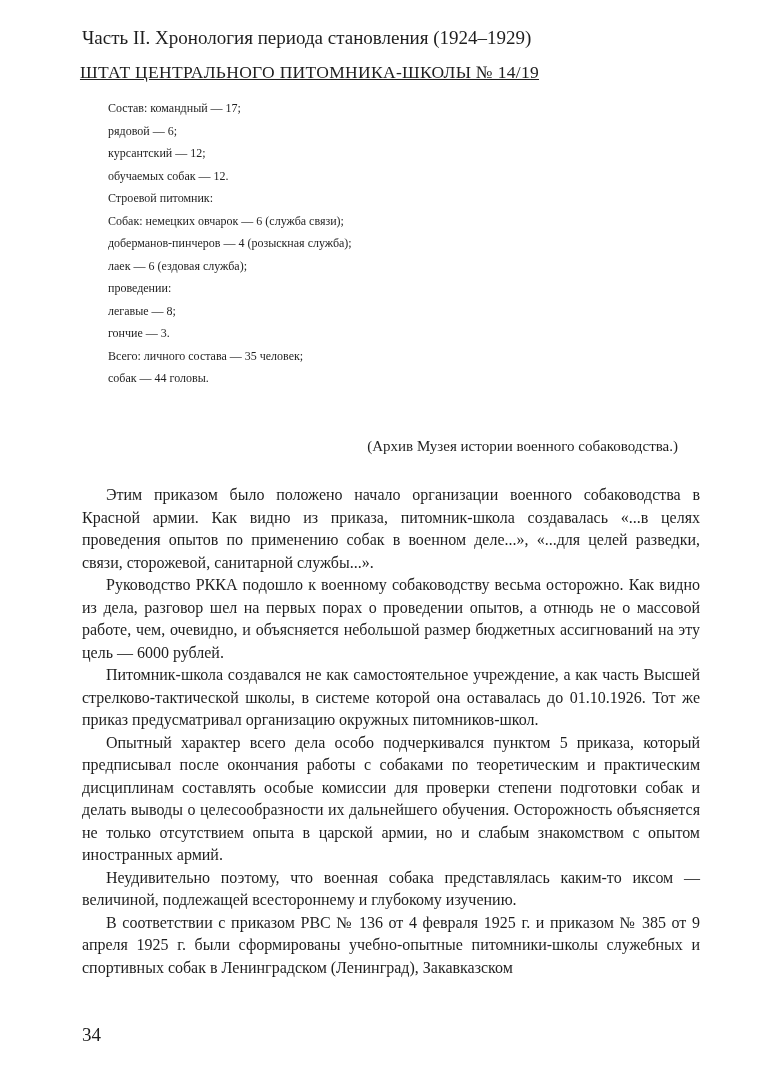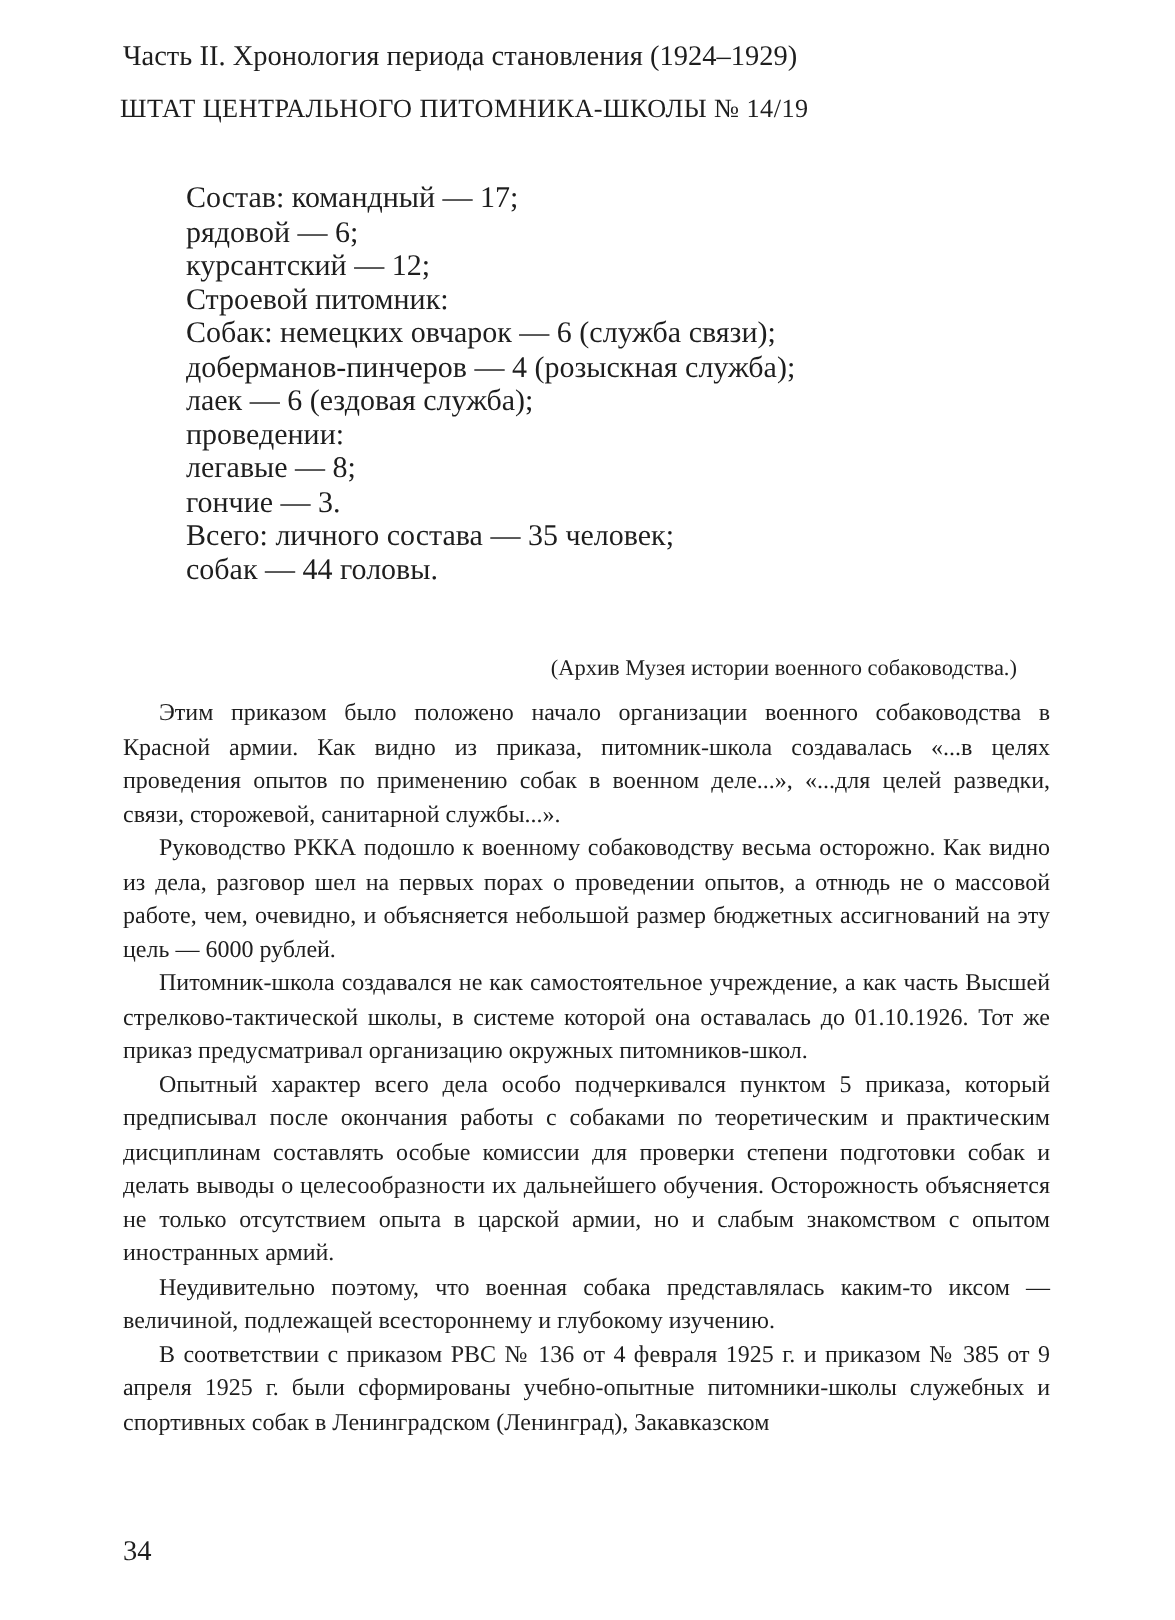--- a/index.html
+++ b/index.html
@@ -7,51 +7,52 @@
     width: 783px; height: 1080px; position: relative; overflow: hidden;
     font-family: "Liberation Serif", "DejaVu Serif", serif;
     color: #1e1e1e;
   }
   .running-head {
     position: absolute; left: 82px; top: 27px;
     font-size: 19px; letter-spacing: 0px;
   }
   .title {
     position: absolute; left: 0; width: 619px; top: 62px;
-    text-align: center; font-size: 17.5px; letter-spacing: 0.3px;
+    text-align: center; font-size: 17.5px; letter-spacing: 0.3px; text-decoration: underline;
   }
   .staff-list {
-    position: absolute; left: 124px; top: 97px;
-    font-size: 20px; line-height: 22.5px; margin-top: 24px;
+    position: absolute; left: 108px; top: 97px;
+    font-size: 12px; line-height: 22.5px;
   }
   .staff-list div { white-space: nowrap; }
   .source-note {
     position: absolute; right: 105px; top: 438px;
     font-size: 15px; 
   }
   .body-text {
-    position: absolute; left: 82px; top: 465px; width: 618px;
+    position: absolute; left: 82px; top: 484px; width: 618px;
     font-size: 16px; line-height: 22.5px; text-align: justify;
   }
   .body-text p { margin: 0; text-indent: 24px; }
   .folio {
     position: absolute; left: 82px; top: 1024px; font-size: 19px;
   }
 </style>
 </head>
 <body>
 
 <div class="running-head">Часть II. Хронология периода становления (1924–1929)</div>
 
 <div class="title">ШТАТ ЦЕНТРАЛЬНОГО ПИТОМНИКА-ШКОЛЫ № 14/19</div>
 
 <div class="staff-list">
   <div>Состав:  командный — 17;</div>
   <div>рядовой — 6;</div>
   <div>курсантский — 12;</div>
+  <div>обучаемых собак — 12.</div>
   <div>Строевой питомник:</div>
   <div>Собак: немецких овчарок — 6 (служба связи);</div>
   <div>доберманов-пинчеров — 4 (розыскная служба);</div>
   <div>лаек — 6 (ездовая служба);</div>
   <div>проведении:</div>
   <div>легавые — 8;</div>
   <div>гончие — 3.</div>
   <div>Всего: личного состава — 35 человек;</div>
   <div>собак — 44 головы.</div>
 </div>

